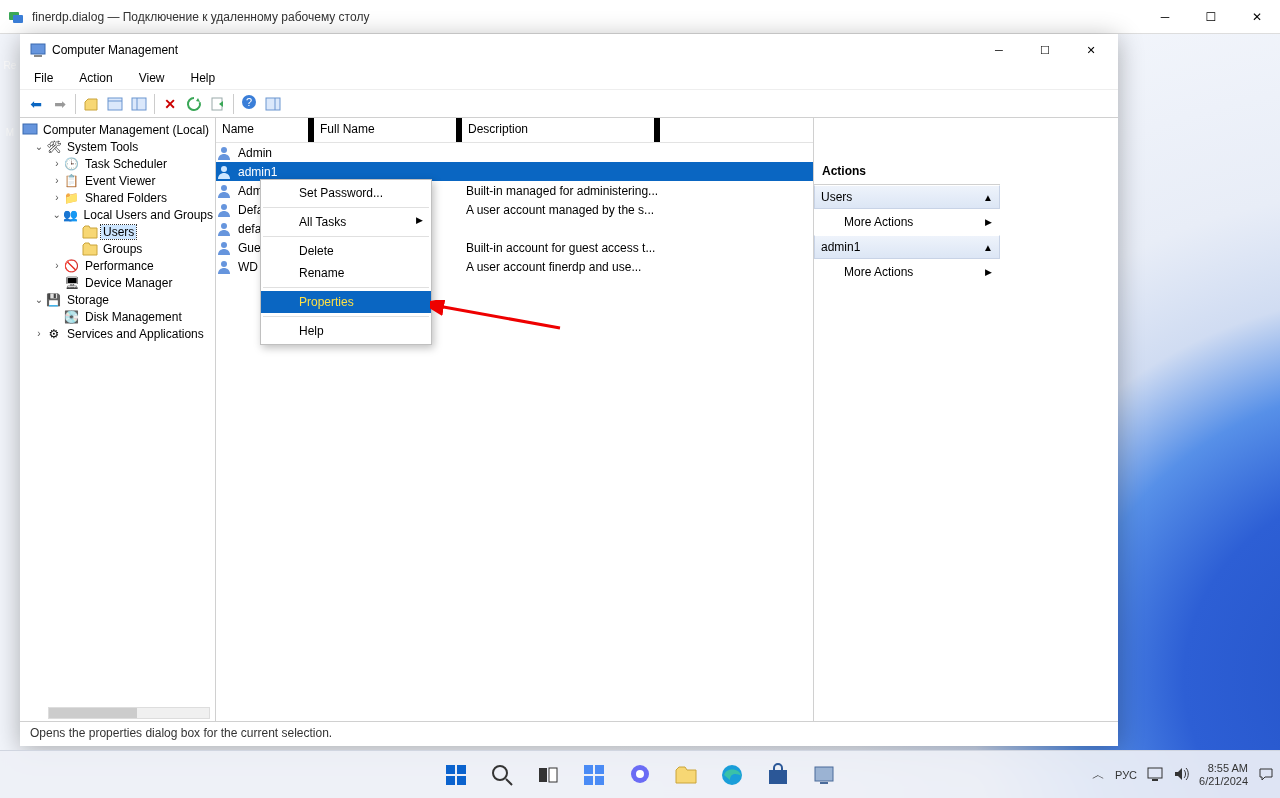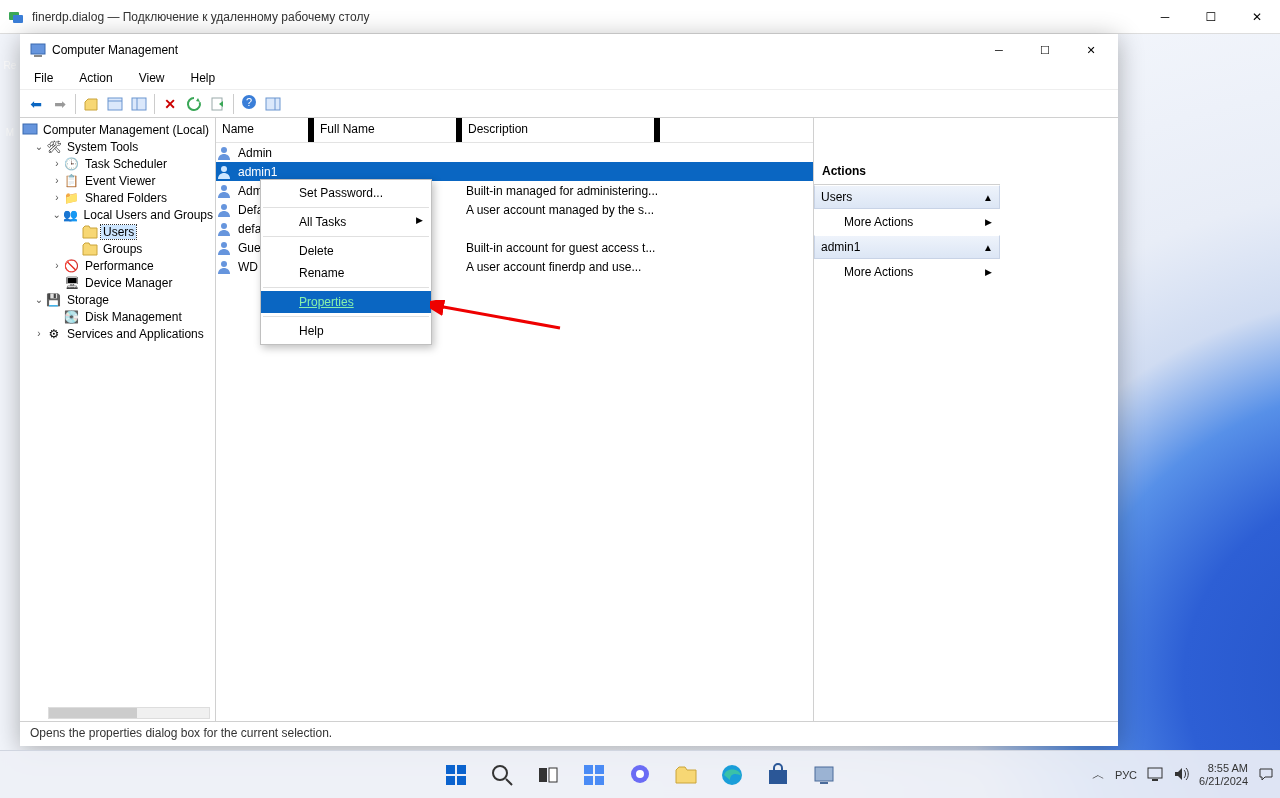--- a/index.html
+++ b/index.html
@@ -53,21 +53,21 @@
 .list-hcol { border-right: 6px solid #000000; padding: 4px 6px; }
 .list-body { flex: 1; position: relative; font-size: 12px; }
 .list-row { display: flex; align-items: center; height: 19px; }
 .list-row.selected { background: #0a66c2; color: #fff; }
 .list-cell { padding: 0 4px; white-space: nowrap; overflow: hidden; }
 .list-usericon { width: 16px; height: 16px; margin-right: 2px; flex: none; display: inline-flex; }
 
 
 .ctx-menu { position: absolute; left: 260px; top: 179px; width: 172px; background: #fff; border: 1px solid #c0c0c0; box-shadow: 2px 3px 8px rgba(0,0,0,.25); font-size: 12px; padding: 2px 0; z-index: 50; }
 .ctx-item { padding: 4px 10px 4px 38px; position: relative; }
-.ctx-item.sel { background: #0a66c2; color: #86efac; text-decoration: underline; }
+.ctx-item.sel { background: #0a66c2; color: #fde047; }
 .ctx-sep { border-top: 1px solid #e0e0e0; margin: 3px 2px; }
 .ctx-arrow { position: absolute; right: 8px; top: 4px; font-size: 9px; }
 
 
 .red-arrow { position: absolute; left: 430px; top: 300px; z-index: 60; }
 
 
 .actions-panel { width: 186px; display: flex; flex-direction: column; font-size: 12px; margin-top: 40px; }
 .actions-header { background: #fff; padding: 6px 8px; font-weight: 600; border-bottom: 1px solid #d0d0d0; }
 .actions-group-hdr { background: linear-gradient(#eef3fb,#dce6f5); border: 1px solid #c8d3e6; border-top-color: #fff; padding: 4px 6px; display: flex; justify-content: space-between; align-items: center; }

